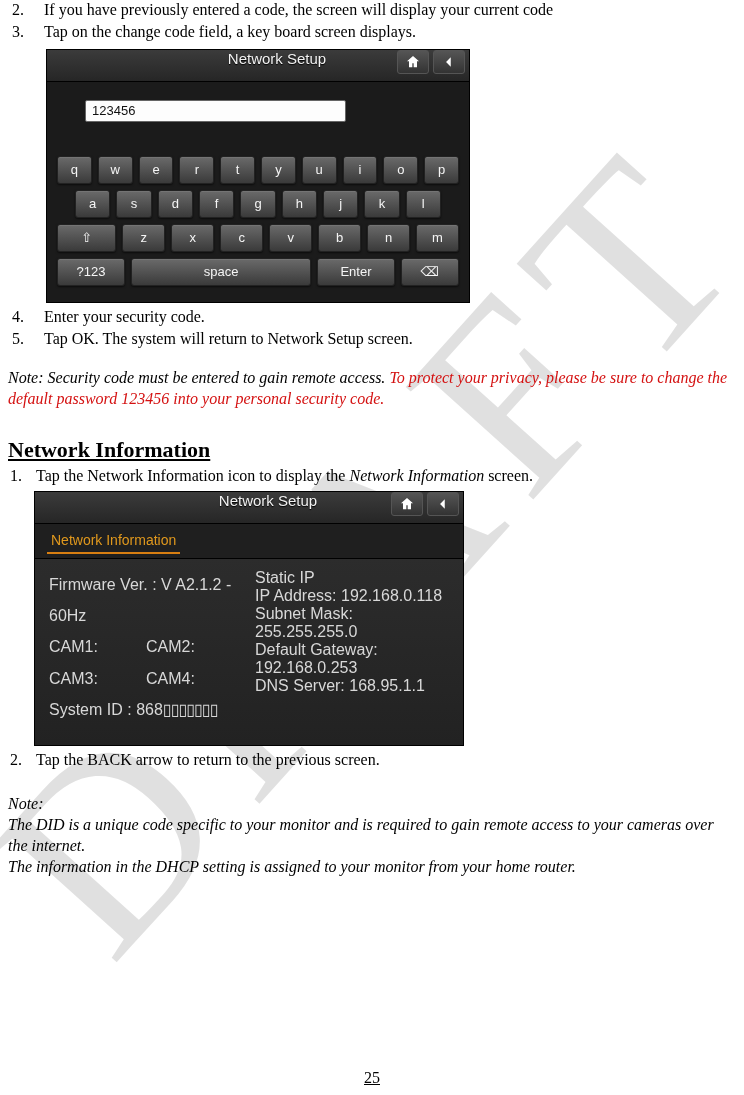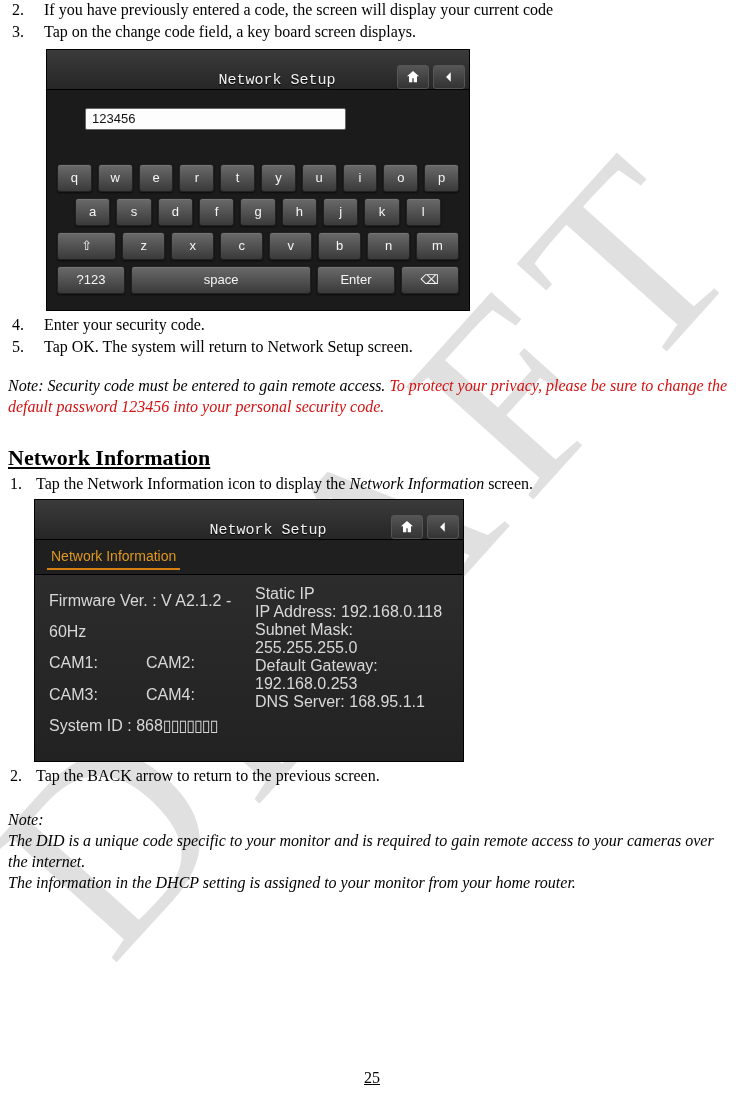--- a/index.html
+++ b/index.html
@@ -39,26 +39,25 @@
     .ol-tight .ol-text { padding-left: 8px; flex: 1; }
 
     .device {
       width: 424px;
       margin: 6px 0 4px 38px;
       border: 1px solid #000;
       background: #1b1b1b;
       font-family: Arial, sans-serif;
     }
     .titlebar {
-      height: 40px;
+      height: 32px;
       display: flex;
-      align-items: flex-end;
+      align-items: flex-start;
       background: linear-gradient(#3b3b3b, #262626);
       border-bottom: 1px solid #000;
-      font-family: Liberation Mono, monospace;
     }
     .titlebar-blank { width: 110px; }
     .titlebar-title {
       flex: 1; text-align: center; color: #f2f2f2; font-size: 15px;
       text-shadow: 0 1px 1px #000;
     }
     .tb-btn {
       width: 32px; height: 24px; margin-right: 4px;
       background: linear-gradient(#555,#333);
       border: 1px solid #555; border-radius: 3px;

